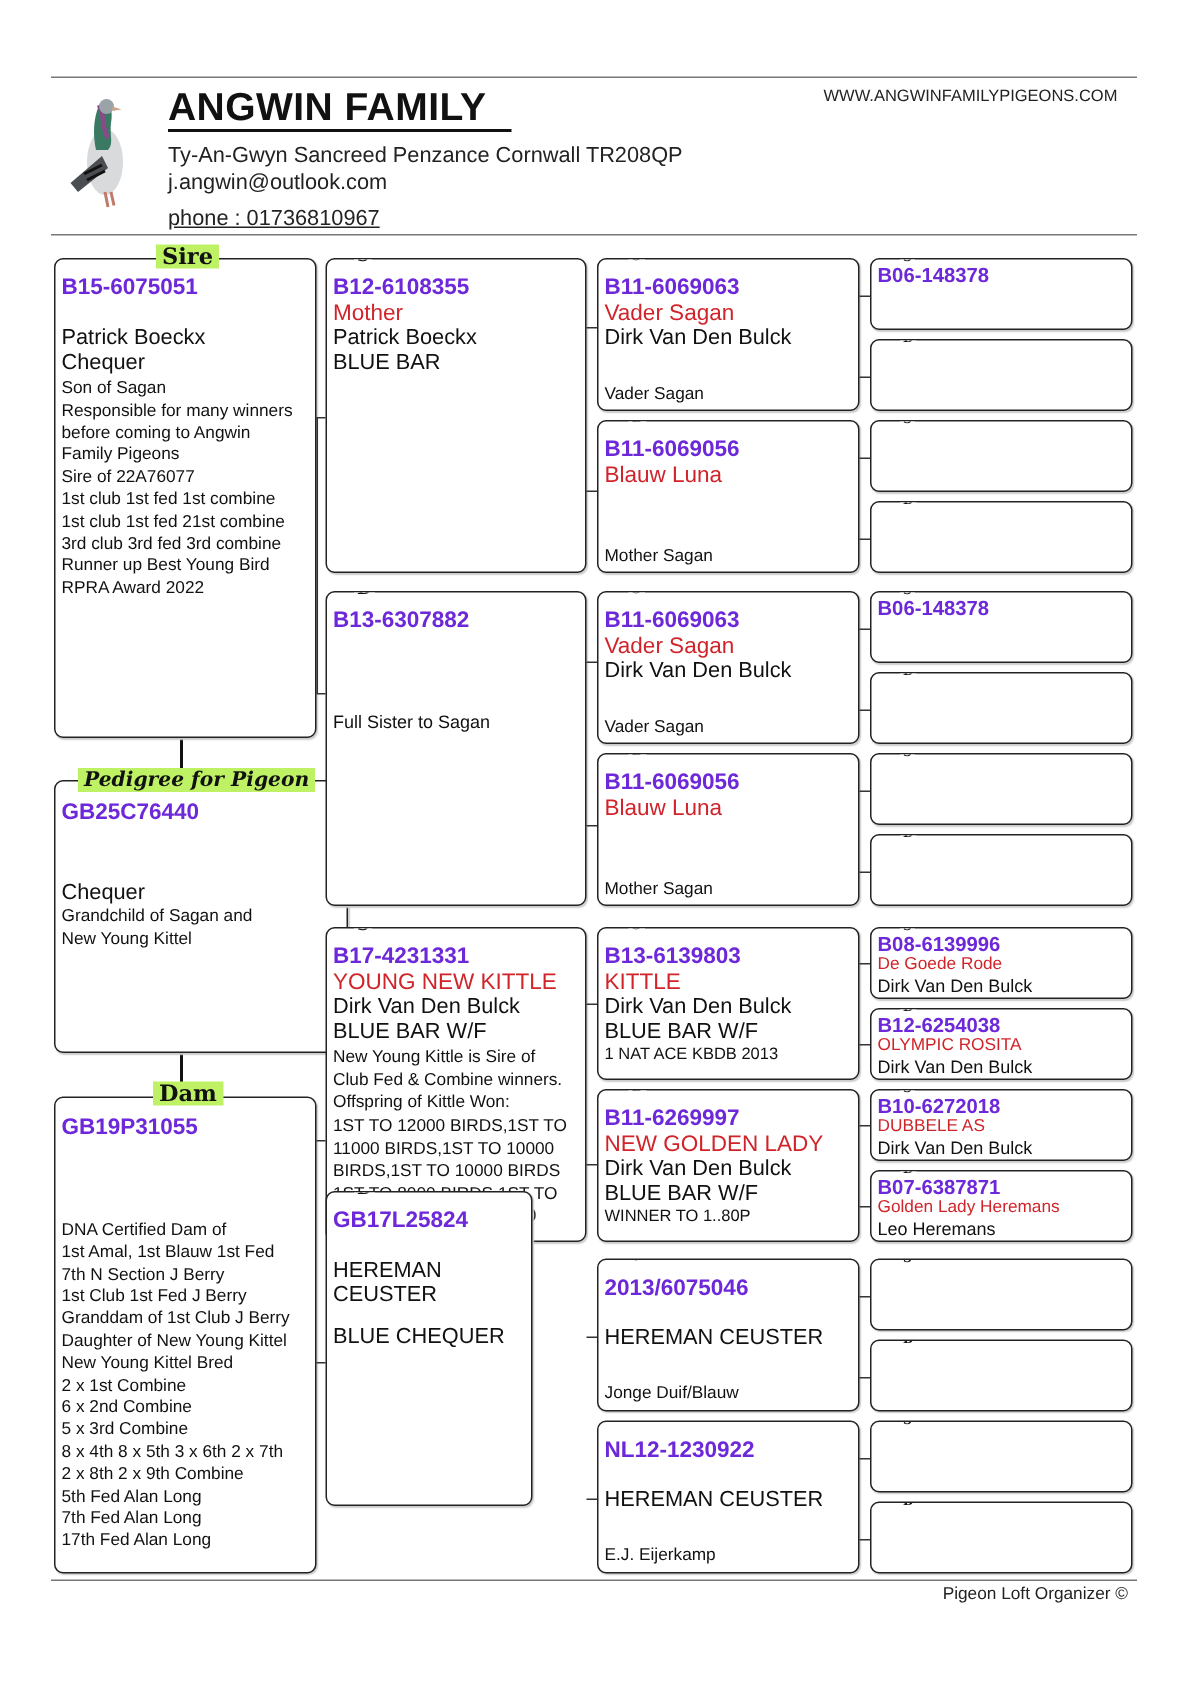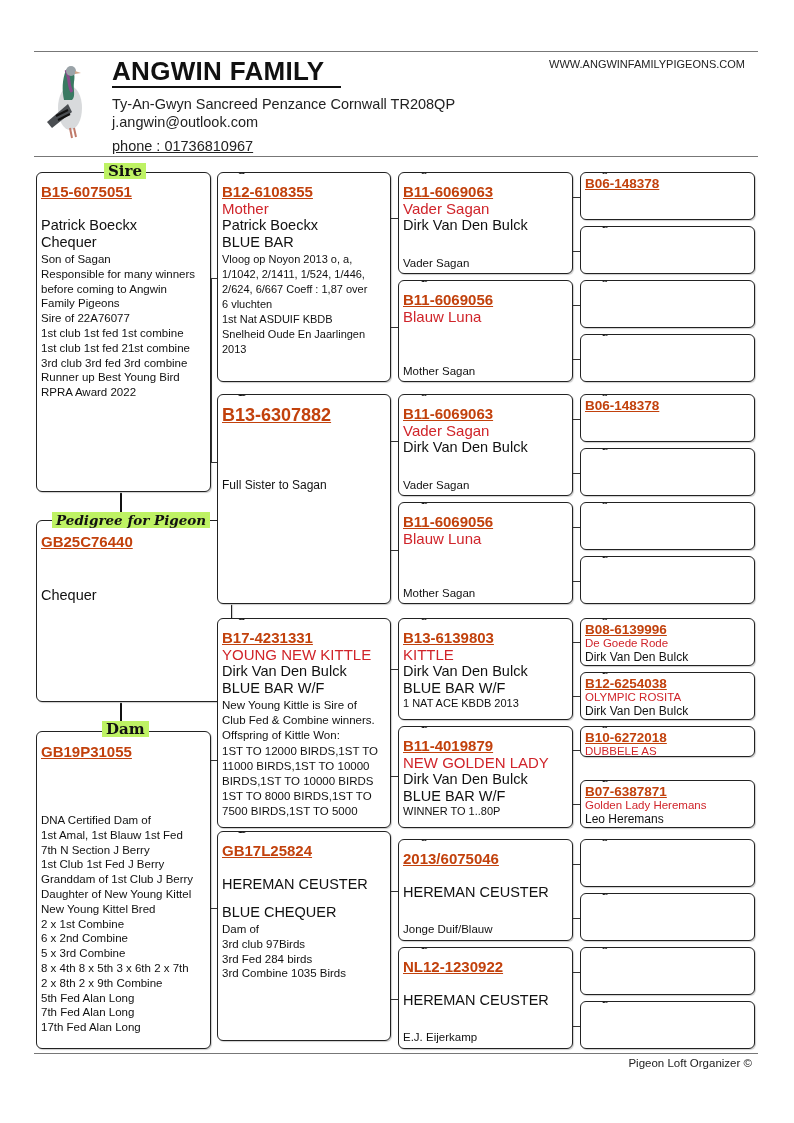--- a/index.html
+++ b/index.html
@@ -9,21 +9,21 @@
   .rule { position: absolute; left: 34px; width: 724px; height: 1px; background: #777; }
 
   .logo { position: absolute; left: 42px; top: 60px; width: 50px; height: 80px; }
   .title { position: absolute; left: 112px; top: 56px; font-size: 26px; font-weight: bold; letter-spacing: 0.3px; color: #111; }
   .title-underline { position: absolute; left: 112px; top: 86px; width: 229px; height: 2px; background: #111; }
   .addr { position: absolute; left: 112px; font-size: 14.5px; color: #222; }
   .website { position: absolute; left: 549px; top: 58px; font-size: 11px; color: #222; }
 
   .box { position: absolute; border: 1.3px solid #222; border-radius: 6px; background: #fff; padding: 0 4px; box-shadow: 1px 1px 1px #ccc; overflow: hidden; }
   .box .tag { position: absolute; top: -9px; background: #fff; padding: 0 2px; font-family: "DejaVu Serif", serif; font-weight: bold; color: #111; line-height: 14px; }
-  .box .ring { font-weight: bold; color: #c2410c; text-decoration: underline; }
+  .box .ring { font-weight: bold; color: #6d28d9; }
   .box .name { color: #d0242a; }
   .box .t { color: #111; }
   .box .small { font-size: 11.5px; line-height: 14.8px; color: #111; }
 
   .legend-big { position: absolute; background: #bef264; font-family: "DejaVu Serif", serif; font-weight: bold; font-size: 15px; color: #111; padding: 0 4px; line-height: 16px; }
 
   .line-v { position: absolute; width: 2px; background: #111; }
   .conn { position: absolute; height: 1px; background: #333; }
   .connv { position: absolute; width: 1px; background: #333; }
 
@@ -71,20 +71,24 @@
       <div>3rd club 3rd fed 3rd combine</div>
       <div>Runner up Best Young Bird</div>
       <div>RPRA Award 2022</div>
   </div>
 </div>
 <div class="legend-big" style="left:104px; top:163px;">Sire</div>
 
 <div class="box" style="left:36px; top:520px; width:196px; height:182px;">
   <div class="ring" style="font-size:15px; margin-top:12px;">GB25C76440</div>
   <div class="t" style="font-size:14.5px; margin-top:37px;">Chequer</div>
+  <div class="small" style="margin-top:1px;">
+    <div>Grandchild of Sagan and</div>
+      <div>New Young Kittel</div>
+  </div>
 </div>
 <div class="legend-big" style="left:52px; top:512px; font-size:13.5px; font-style:italic;">Pedigree for Pigeon</div>
 
 <div class="box" style="left:36px; top:731px; width:175px; height:318px;">
   <div class="ring" style="font-size:15px; margin-top:11px;">GB19P31055</div>
   <div class="small" style="margin-top:53px;">
     <div>DNA Certified Dam of</div>
       <div>1st Amal, 1st Blauw 1st Fed</div>
       <div>7th N Section J Berry</div>
       <div>1st Club 1st Fed J Berry</div>
@@ -108,34 +112,25 @@
 <div class="connv" style="left:211px; top:278px; height:184px;"></div>
 <div class="conn" style="left:211px; top:760px; width:6px;"></div>
 <div class="conn" style="left:211px; top:908px; width:6px;"></div>
 
 <div class="box" style="left:217px; top:172px; width:174px; height:210px;">
   <span class="tag" style="left:18px; font-size:11px;">S</span>
   <div class="ring" style="font-size:15px; margin-top:10px;">B12-6108355</div>
   <div class="name" style="font-size:15px;">Mother</div>
   <div class="t" style="font-size:14.5px;">Patrick Boeckx</div>
   <div class="t" style="font-size:14.5px; margin-top:1px;">BLUE BAR</div>
-  <div class="small" style="margin-top:2px; font-size:11px; line-height:15px;">
-    <div>Vloog op Noyon 2013 o, a,</div>
-      <div>1/1042, 2/1411, 1/524, 1/446,</div>
-      <div>2/624, 6/667 Coeff : 1,87 over</div>
-      <div>6 vluchten</div>
-      <div>1st Nat ASDUIF KBDB</div>
-      <div>Snelheid Oude En Jaarlingen</div>
-      <div>2013</div>
-  </div>
 </div>
 
 <div class="box" style="left:217px; top:394px; width:174px; height:210px;">
   <span class="tag" style="left:18px; font-size:11px;">D</span>
-  <div class="ring" style="font-size:18px; margin-top:10px;">B13-6307882</div>
+  <div class="ring" style="font-size:15px; margin-top:10px;">B13-6307882</div>
   <div class="small" style="margin-top:52px; font-size:12px;">
     <div>Full Sister to Sagan</div>
   </div>
 </div>
 
 <div class="box" style="left:217px; top:618px; width:174px; height:210px;">
   <span class="tag" style="left:18px; font-size:11px;">S</span>
   <div class="ring" style="font-size:15px; margin-top:10px;">B17-4231331</div>
   <div class="name" style="font-size:15px;">YOUNG NEW KITTLE</div>
   <div class="t" style="font-size:14.5px;">Dirk Van Den Bulck</div>
@@ -145,31 +140,25 @@
       <div>Club Fed &amp; Combine winners.</div>
       <div>Offspring of Kittle Won:</div>
       <div>1ST TO 12000 BIRDS,1ST TO</div>
       <div>11000 BIRDS,1ST TO 10000</div>
       <div>BIRDS,1ST TO 10000 BIRDS</div>
       <div>1ST TO  8000 BIRDS,1ST TO</div>
       <div>7500 BIRDS,1ST TO  5000</div>
   </div>
 </div>
 
-<div class="box" style="left:217px; top:831px; width:174px; height:210px;">
+<div class="box" style="left:217px; top:794px; width:138px; height:210px;">
   <span class="tag" style="left:18px; font-size:11px;">D</span>
   <div class="ring" style="font-size:15px; margin-top:10px;">GB17L25824</div>
   <div class="t" style="font-size:14.5px; margin-top:17px;">HEREMAN CEUSTER</div>
   <div class="t" style="font-size:14.5px; margin-top:12px;">BLUE CHEQUER</div>
-  <div class="small" style="margin-top:2px;">
-    <div>Dam of</div>
-      <div>3rd club 97Birds</div>
-      <div>3rd Fed 284 birds</div>
-      <div>3rd Combine 1035 Birds</div>
-  </div>
 </div>
 
 <div class="conn" style="left:391px; top:218px; width:7px;"></div>
 <div class="conn" style="left:391px; top:327px; width:7px;"></div>
 <div class="conn" style="left:391px; top:441px; width:7px;"></div>
 <div class="conn" style="left:391px; top:550px; width:7px;"></div>
 <div class="conn" style="left:391px; top:669px; width:7px;"></div>
 <div class="conn" style="left:391px; top:776px; width:7px;"></div>
 <div class="conn" style="left:391px; top:891px; width:7px;"></div>
 <div class="conn" style="left:391px; top:999px; width:7px;"></div>
@@ -203,21 +192,21 @@
 <div class="box" style="left:398px; top:618px; width:175px; height:102px;">
   <span class="tag" style="left:20px; font-size:9px;">S</span>
   <div class="ring" style="font-size:15px; margin-top:10px;">B13-6139803</div>
   <div class="name" style="font-size:15px;">KITTLE</div>
   <div class="t" style="font-size:14.5px;">Dirk Van Den Bulck</div>
   <div class="t" style="font-size:14.5px; margin-top:1px;">BLUE BAR W/F</div>
   <div class="small" style="font-size:11px;">1 NAT ACE KBDB 2013</div>
 </div>
 <div class="box" style="left:398px; top:726px; width:175px; height:102px;">
   <span class="tag" style="left:20px; font-size:9px;">D</span>
-  <div class="ring" style="font-size:15px; margin-top:10px;">B11-4019879</div>
+  <div class="ring" style="font-size:15px; margin-top:10px;">B11-6269997</div>
   <div class="name" style="font-size:15px;">NEW GOLDEN LADY</div>
   <div class="t" style="font-size:14.5px;">Dirk Van Den Bulck</div>
   <div class="t" style="font-size:14.5px; margin-top:1px;">BLUE BAR W/F</div>
   <div class="small" style="font-size:11px;">WINNER TO 1..80P</div>
 </div>
 <div class="box" style="left:398px; top:839px; width:175px; height:102px;">
   <span class="tag" style="left:20px; font-size:9px;">S</span>
   <div class="ring" style="font-size:15px; margin-top:10px;">2013/6075046</div>
   <div class="t" style="font-size:14.5px; margin-top:17px;">HEREMAN CEUSTER</div>
   <div class="small" style="position:absolute; left:4px; top:82px;">Jonge Duif/Blauw</div>
@@ -279,21 +268,21 @@
   <div class="ring" style="font-size:13.5px; margin-top:3px; line-height:15px;">B08-6139996</div>
   <div class="name" style="font-size:11.5px; line-height:13px;">De Goede Rode</div>
   <div class="t" style="font-size:12px; line-height:14px;">Dirk Van Den Bulck</div>
 </div>
 <div class="box" style="left:580px; top:672px; width:175px; height:48px;">
   <span class="tag" style="left:19px; font-size:8px;">D</span>
   <div class="ring" style="font-size:13.5px; margin-top:3px; line-height:15px;">B12-6254038</div>
   <div class="name" style="font-size:11.5px; line-height:13px;">OLYMPIC ROSITA</div>
   <div class="t" style="font-size:12px; line-height:14px;">Dirk Van Den Bulck</div>
 </div>
-<div class="box" style="left:580px; top:726px; width:175px; height:31px;">
+<div class="box" style="left:580px; top:726px; width:175px; height:48px;">
   <span class="tag" style="left:19px; font-size:8px;">S</span>
   <div class="ring" style="font-size:13.5px; margin-top:3px; line-height:15px;">B10-6272018</div>
   <div class="name" style="font-size:11.5px; line-height:13px;">DUBBELE AS</div>
   <div class="t" style="font-size:12px; line-height:14px;">Dirk Van Den Bulck</div>
 </div>
 <div class="box" style="left:580px; top:780px; width:175px; height:48px;">
   <span class="tag" style="left:19px; font-size:8px;">D</span>
   <div class="ring" style="font-size:13.5px; margin-top:3px; line-height:15px;">B07-6387871</div>
   <div class="name" style="font-size:11.5px; line-height:13px;">Golden Lady Heremans</div>
   <div class="t" style="font-size:12px; line-height:14px;">Leo Heremans</div>

